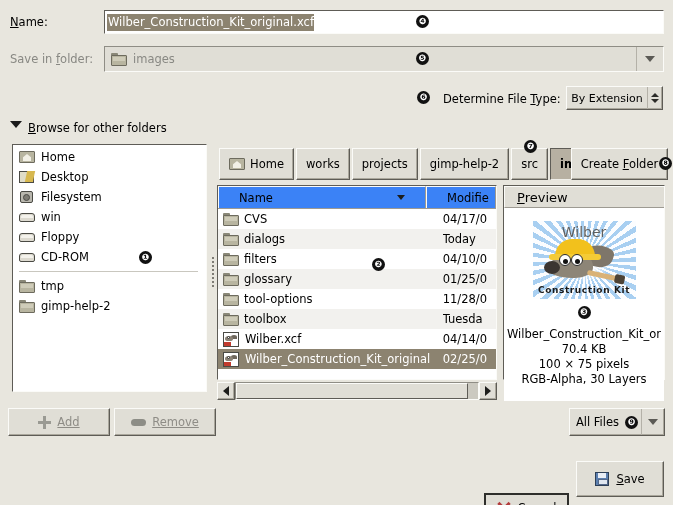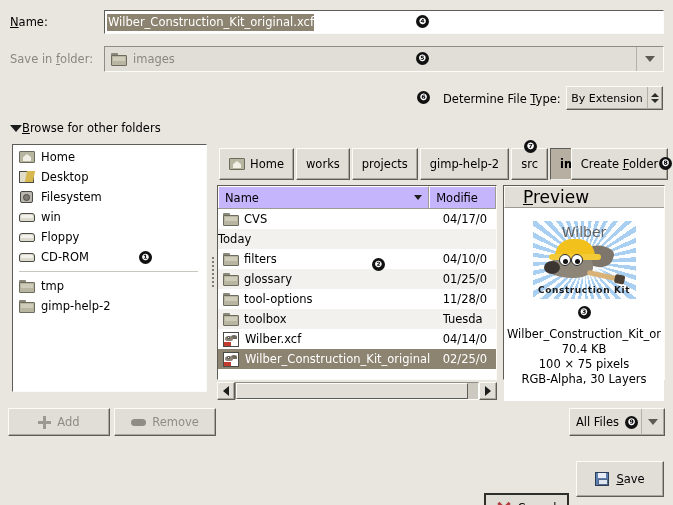--- a/index.html
+++ b/index.html
@@ -8,21 +8,21 @@
     background:#e8e6de;
     font-family:"DejaVu Sans","Liberation Sans",sans-serif;
     font-size:11.5px;color:#000;
     -webkit-font-smoothing:none;
   }
   #root{position:relative;width:673px;height:505px;}
 
   .abs{position:absolute;}
   .lbl{color:#000;white-space:nowrap;}
   .lbl.dim{color:#888883;}
-  .u{}
+  .u{text-decoration:underline;}
 
   
   .btn{
     background:#e0ded6;
     border-top:1px solid #fbfbf8;
     border-left:1px solid #fbfbf8;
     border-right:1px solid #5e5c56;
     border-bottom:1px solid #5e5c56;
     box-shadow:inset -1px -1px 0 #aaa79c;
     display:flex;align-items:center;justify-content:center;
@@ -83,21 +83,21 @@
   #ftype-combo{left:566px;top:86px;width:97px;height:24px;display:flex;align-items:center;}
   #ftype-combo .txt{flex:1;text-align:center;font-size:11px;}
   #ftype-combo .spin{
     width:14px;height:100%;display:flex;flex-direction:column;align-items:center;
     justify-content:center;gap:2px;border-left:1px solid #b4b1a8;
   }
   .tri-up-s{width:0;height:0;border-left:4px solid transparent;border-right:4px solid transparent;border-bottom:4px solid #2b2b28;}
   .tri-down-s{width:0;height:0;border-left:4px solid transparent;border-right:4px solid transparent;border-top:4px solid #2b2b28;}
 
   
-  #expander{left:10px;top:121px;display:flex;align-items:center;}
+  #expander{left:10px;top:121px;display:flex;align-items:flex-start;gap:6px;}
   .tri-exp{width:0;height:0;border-left:6px solid transparent;border-right:6px solid transparent;border-top:7px solid #1b1b1b;}
 
   
   #places{left:12px;top:144px;width:195px;height:248px;padding:2px 0;overflow:hidden;}
   .place{display:flex;align-items:center;gap:6px;height:20px;padding-left:6px;white-space:nowrap;}
   .hr-sep{height:1px;background:#c9c7bf;margin:4px 8px 4px 6px;}
 
   .ic{width:16px;height:14px;position:relative;flex:0 0 auto;}
   .ic-home .b{position:absolute;left:0;top:1px;width:16px;height:12px;background:#b8b5a0;border:1px solid #6d6b5e;box-sizing:border-box;border-radius:1px;}
   .ic-home .h{position:absolute;left:4px;top:4px;width:8px;height:7px;background:#f2f0e6;
@@ -131,24 +131,24 @@
   }
 
   #createfolder{
     left:571px;top:148px;width:97px;height:32px;padding:0 6px;font-size:11.5px;
   }
 
   
   #filelist{left:217px;top:185px;width:280px;height:195px;overflow:hidden;}
   .fl-head{display:flex;height:22px;background:#e0ded6;border-bottom:1px solid #9d9a92;}
   .fl-head .cell{
-    display:flex;align-items:center;padding:0 6px;box-sizing:border-box;
+    display:flex;align-items:center;padding:0 20px;box-sizing:border-box;
     border-right:1px solid #9d9a92;
     border-top:1px solid #fbfbf8;border-left:1px solid #fbfbf8;
-    background:#c4b5fd;font-size:11.5px;
+    background:#3b82f6;font-size:11.5px;
   }
   .fl-head .c-name{width:223px;justify-content:space-between;}
   .fl-head .c-mod{width:70px;}
   .fl-rows{background:#fff;}
   .fl-row{display:flex;height:20px;align-items:center;font-size:11.5px;gap:12px;}
   .fl-row.alt{background:#f2f1ee;}
   .fl-row.sel{background:#8c8370;color:#fff;}
   .fl-row .nm{width:223px;display:flex;align-items:center;gap:5px;padding-left:5px;box-sizing:border-box;white-space:nowrap;overflow:hidden;}
   .fl-row .md{width:56px;white-space:nowrap;overflow:hidden;box-sizing:border-box;}
 
@@ -165,22 +165,22 @@
   .sb-arrow{width:18px;display:flex;align-items:center;justify-content:center;}
   .tri-left{width:0;height:0;border-top:5px solid transparent;border-bottom:5px solid transparent;border-right:6px solid #1d1d1b;}
   .tri-right{width:0;height:0;border-top:5px solid transparent;border-bottom:5px solid transparent;border-left:6px solid #1d1d1b;}
   .sb-trough{flex:1;background:#cbc9c0;border-top:1px solid #8f8d85;border-left:1px solid #8f8d85;
              border-right:1px solid #fbfbf8;border-bottom:1px solid #fbfbf8;box-sizing:border-box;display:flex;}
   .sb-thumb{width:232px;background:#e0ded6;border-top:1px solid #fbfbf8;border-left:1px solid #fbfbf8;
             border-right:1px solid #5e5c56;border-bottom:1px solid #5e5c56;box-sizing:border-box;}
 
   
   #preview{left:503px;top:185px;width:162px;height:195px;}
-  #preview .ph{height:22px;display:flex;align-items:center;padding-left:18px;background:#e0ded6;
-    border-bottom:1px solid #9d9a92;border-top:1px solid #fbfbf8;border-left:1px solid #fbfbf8;box-sizing:border-box;font-size:17px;}
+  #preview .ph{height:22px;display:flex;align-items:center;padding-left:12px;background:#e0ded6;
+    border-bottom:1px solid #9d9a92;border-top:1px solid #fbfbf8;border-left:1px solid #fbfbf8;box-sizing:border-box;font-size:13px;}
   #preview .pbody{height:193px;background:#fff;display:flex;flex-direction:column;align-items:center;overflow:hidden;}
   #thumb{width:103px;height:78px;margin-top:13px;position:relative;overflow:hidden;background:#eaf3fd;}
   #thumb .rays{position:absolute;inset:0;
     background:
       repeating-conic-gradient(from 0deg at 50% 52%,
         #ffffff 0deg 5deg, #9dc9ef 5deg 10deg);
     opacity:.85;}
   #thumb .glow{position:absolute;left:50%;top:52%;width:52px;height:40px;transform:translate(-50%,-50%);
     background:radial-gradient(ellipse at center,#ffffff 30%,rgba(255,255,255,0) 72%);}
   #thumb .wilber-txt{position:absolute;left:0;right:0;top:3px;text-align:center;
@@ -390,20 +390,27 @@
         <span class="nm">
             <span class="folder-ic">
               <i class="tab"></i>
               <i class="body"></i>
             </span>
             <span>CVS</span>
           </span>
         <span class="md">04/17/0</span>
       </div>
       <div class="fl-row alt">
+        <span class="nm">
+            <span class="folder-ic">
+              <i class="tab"></i>
+              <i class="body"></i>
+            </span>
+            <span>dialogs</span>
+          </span>
         <span class="md">Today</span>
       </div>
       <div class="fl-row">
         <span class="nm">
             <span class="folder-ic">
               <i class="tab"></i>
               <i class="body"></i>
             </span>
             <span>filters</span>
           </span>

